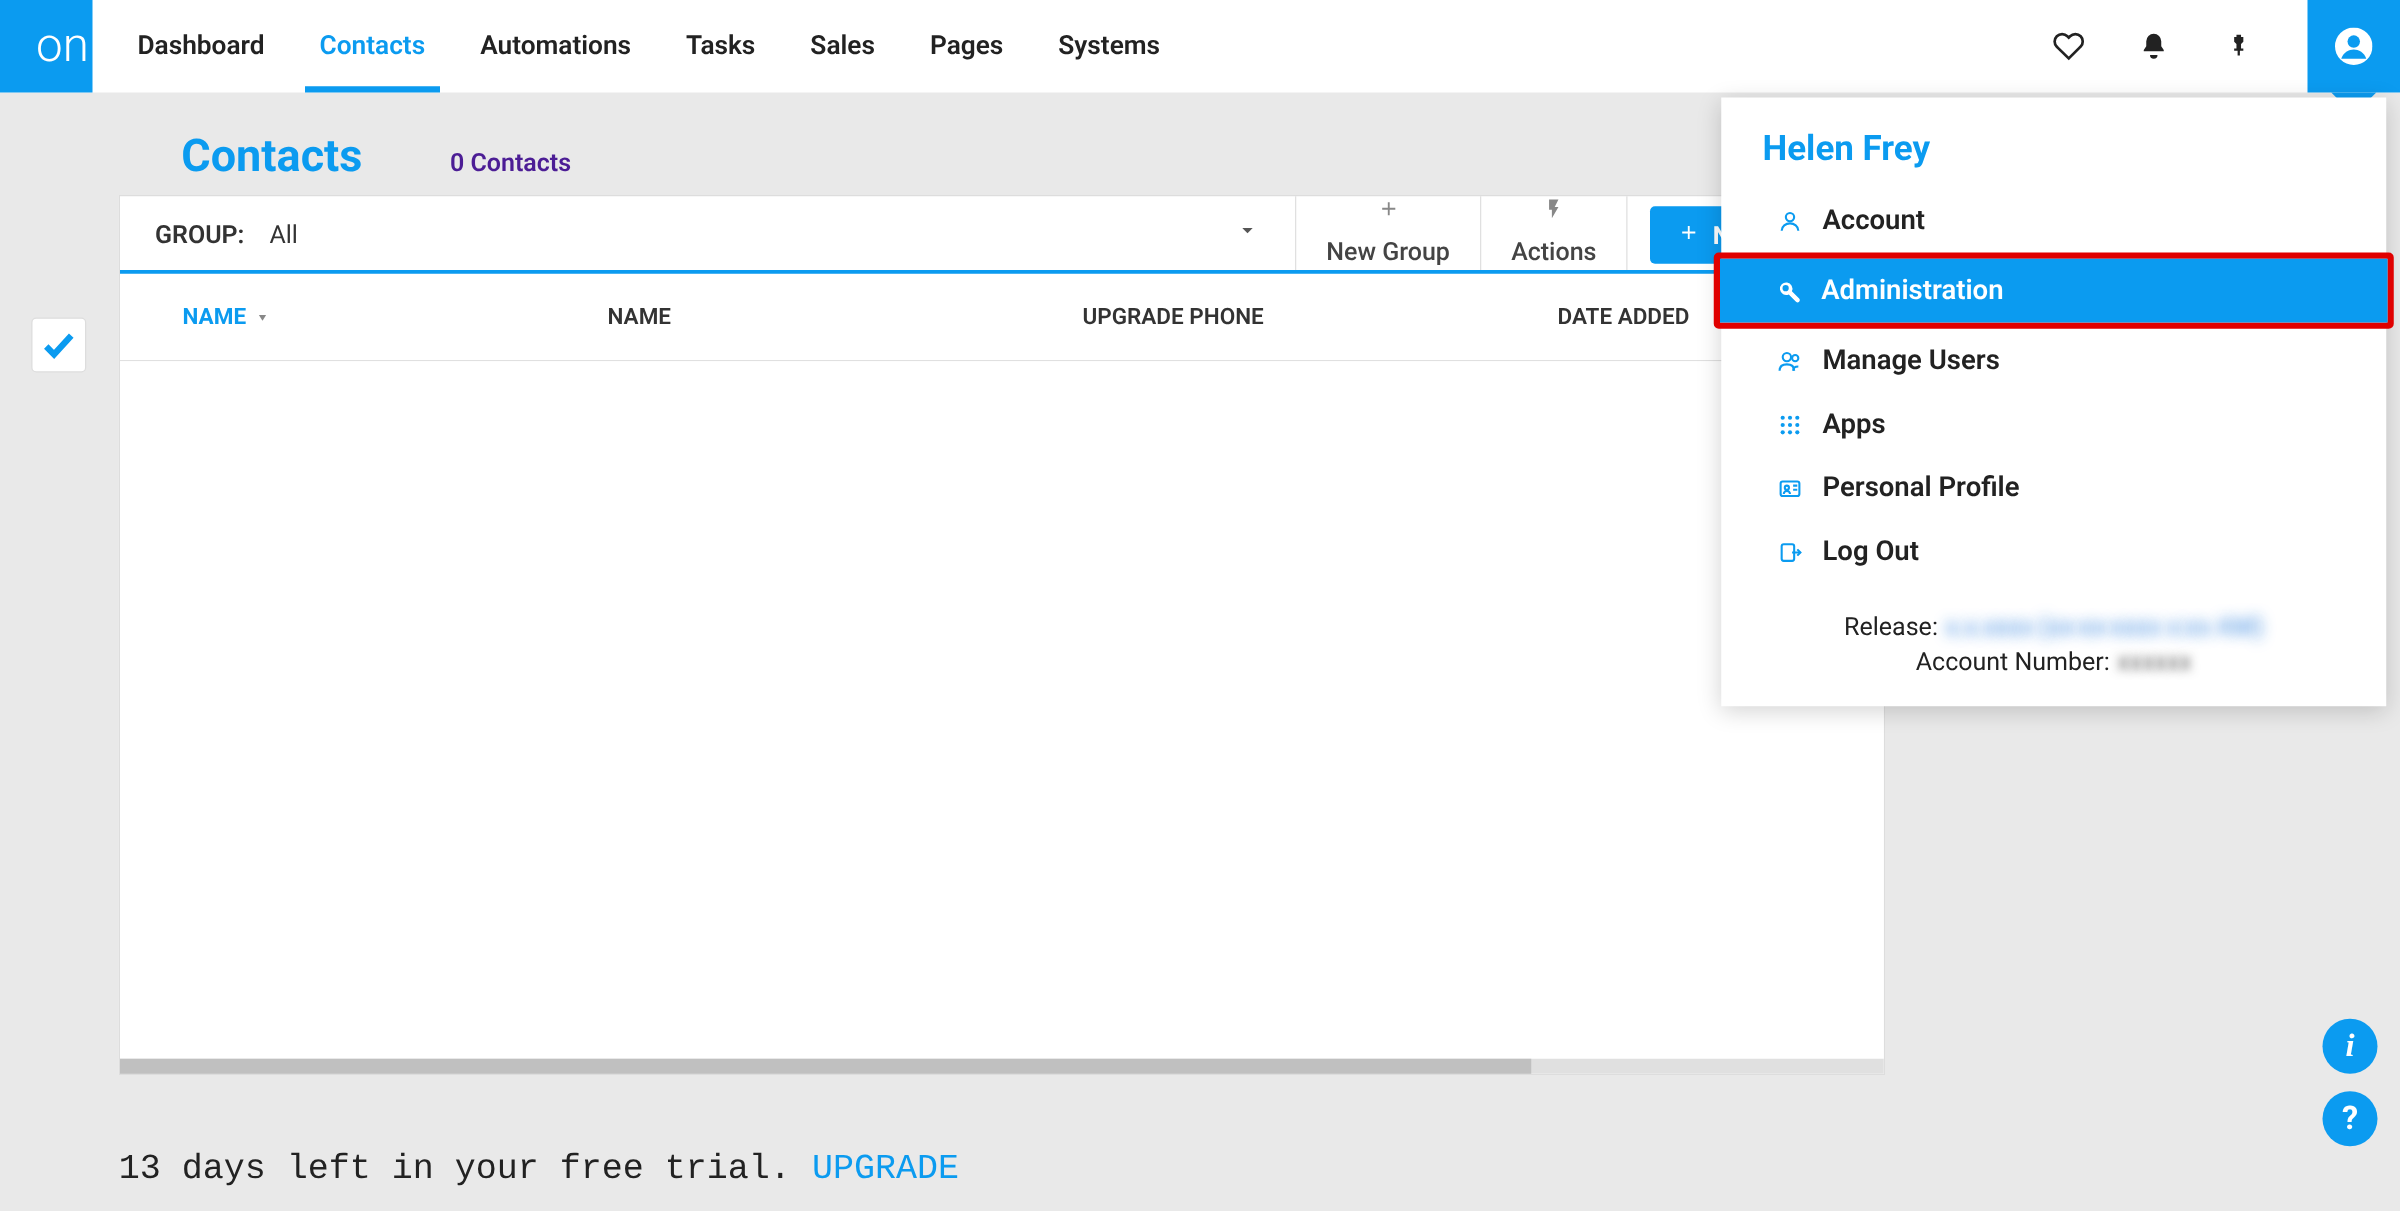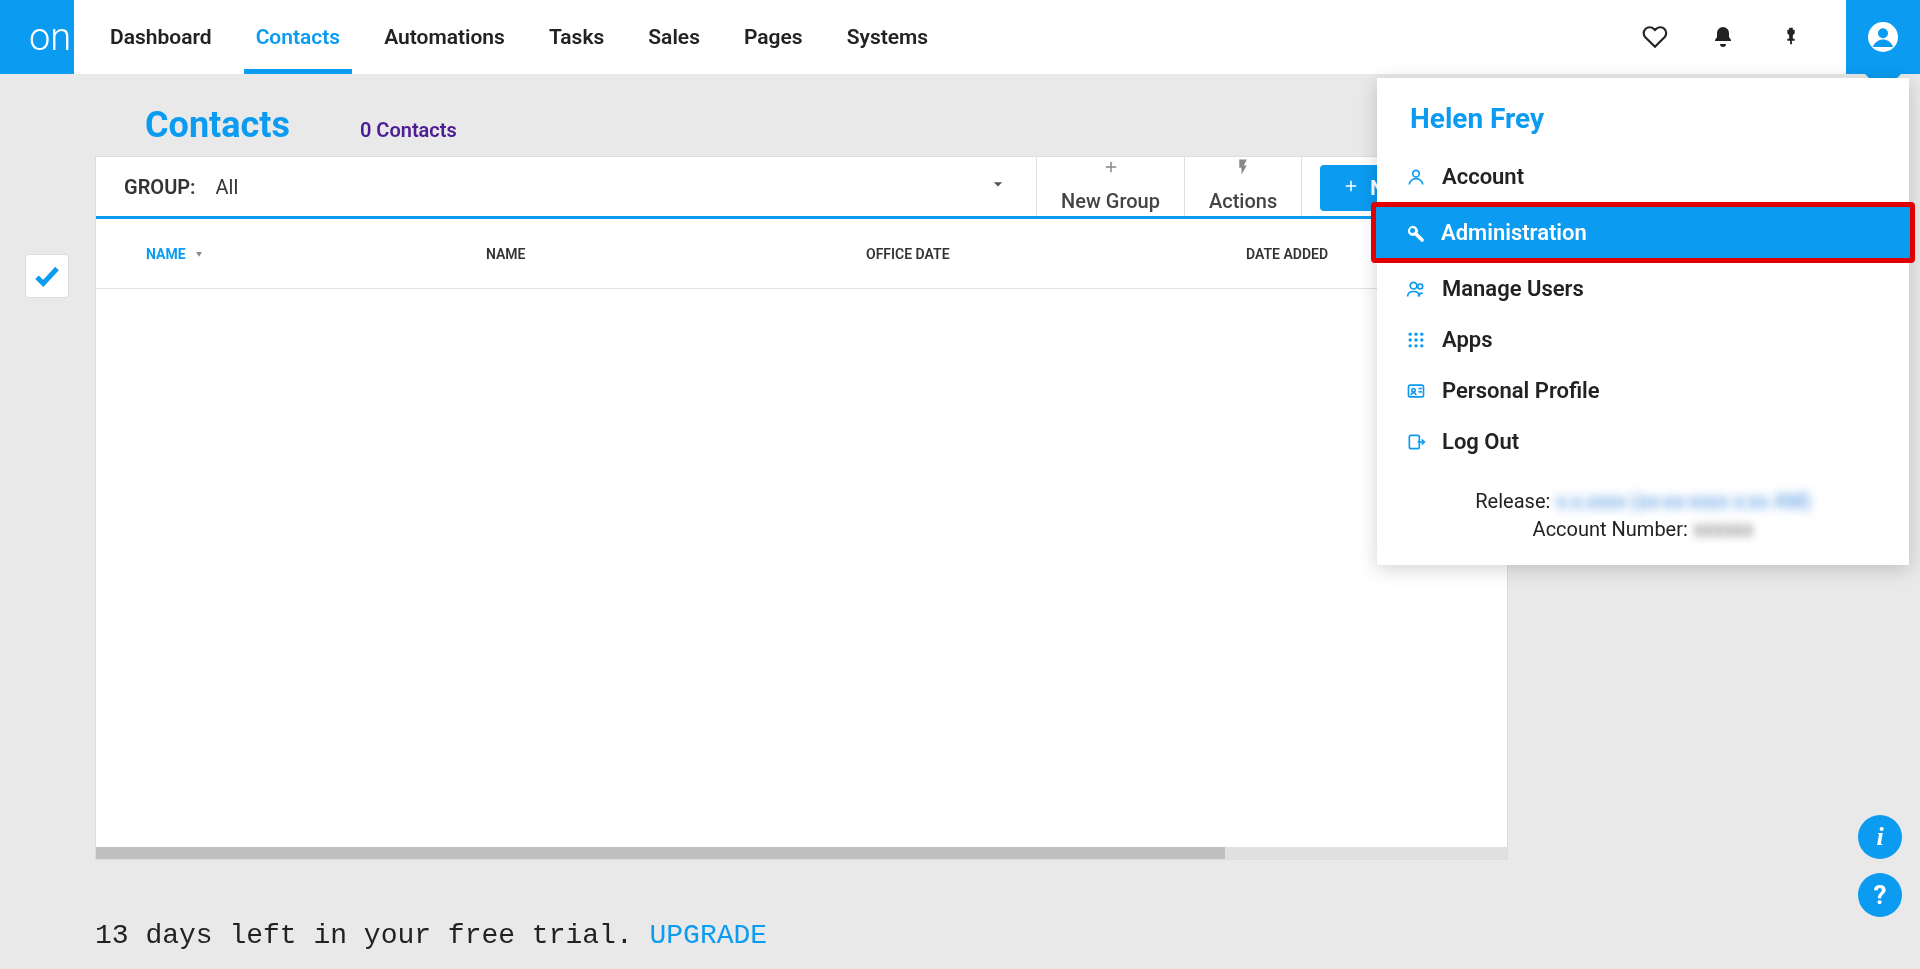--- a/index.html
+++ b/index.html
@@ -149,21 +149,21 @@
     padding:0 22px;height:46px;
     font-size:20px;font-weight:700;
     border-radius:4px;
     cursor:pointer;
   }
   .table-head{
     display:flex;align-items:center;
     height:70px;
     border-bottom:1px solid #e0e0e0;
     padding-left:50px;
-    font-size:14px;
+    font-size:18px;
     color:#333;
     font-weight:600;
   }
   .col-name{width:340px;color:#0b9bf0;font-weight:700;display:flex;align-items:center;gap:6px}
   .col-email{width:380px}
   .col-phone{width:380px}
   .col-date{flex:1}
   .table-body{height:570px;background:#fff;position:relative}
   .scrollbar-track{position:absolute;bottom:0;left:0;right:0;height:12px;background:#e0e0e0}
   .scrollbar-thumb{height:100%;background:#c0c0c0;width:80%}
@@ -187,21 +187,21 @@
     z-index:50;
   }
   .menu-header{
     padding:24px 33px 16px 33px;
     color:#0b9bf0;
     font-size:28px;
     font-weight:700;
   }
   .menu-item{
     display:flex;align-items:center;gap:15px;
-    padding:13px 28px;
+    padding:13px 44px;
     font-size:22px;
     font-weight:600;
     color:#222;
     cursor:pointer;
   }
   .menu-item .mi-icon{color:#0b9bf0;width:22px;height:22px;display:flex;align-items:center;justify-content:center}
   .menu-item.selected{
     background:#0b9bf0;color:#fff;
   }
   .menu-item.selected .mi-icon{color:#fff}
@@ -339,21 +339,21 @@
     <div class="table-head">
       <div class="col-name">
         <span>NAME</span>
         <span style="color:#888">
           <svg viewBox="0 0 24 24" width="14" height="14" fill="currentColor">
               <path d="M12 20l-5-8h10z"></path>
             </svg>
         </span>
       </div>
       <div class="col-email">NAME</div>
-      <div class="col-phone">OFFICE DATE</div>
+      <div class="col-phone">UPGRADE PHONE</div>
       <div class="col-date">DATE ADDED</div>
     </div>
 
     <div class="table-body">
       <div class="scrollbar-track">
         <div class="scrollbar-thumb"></div>
       </div>
     </div>
   </div>
 </div>

